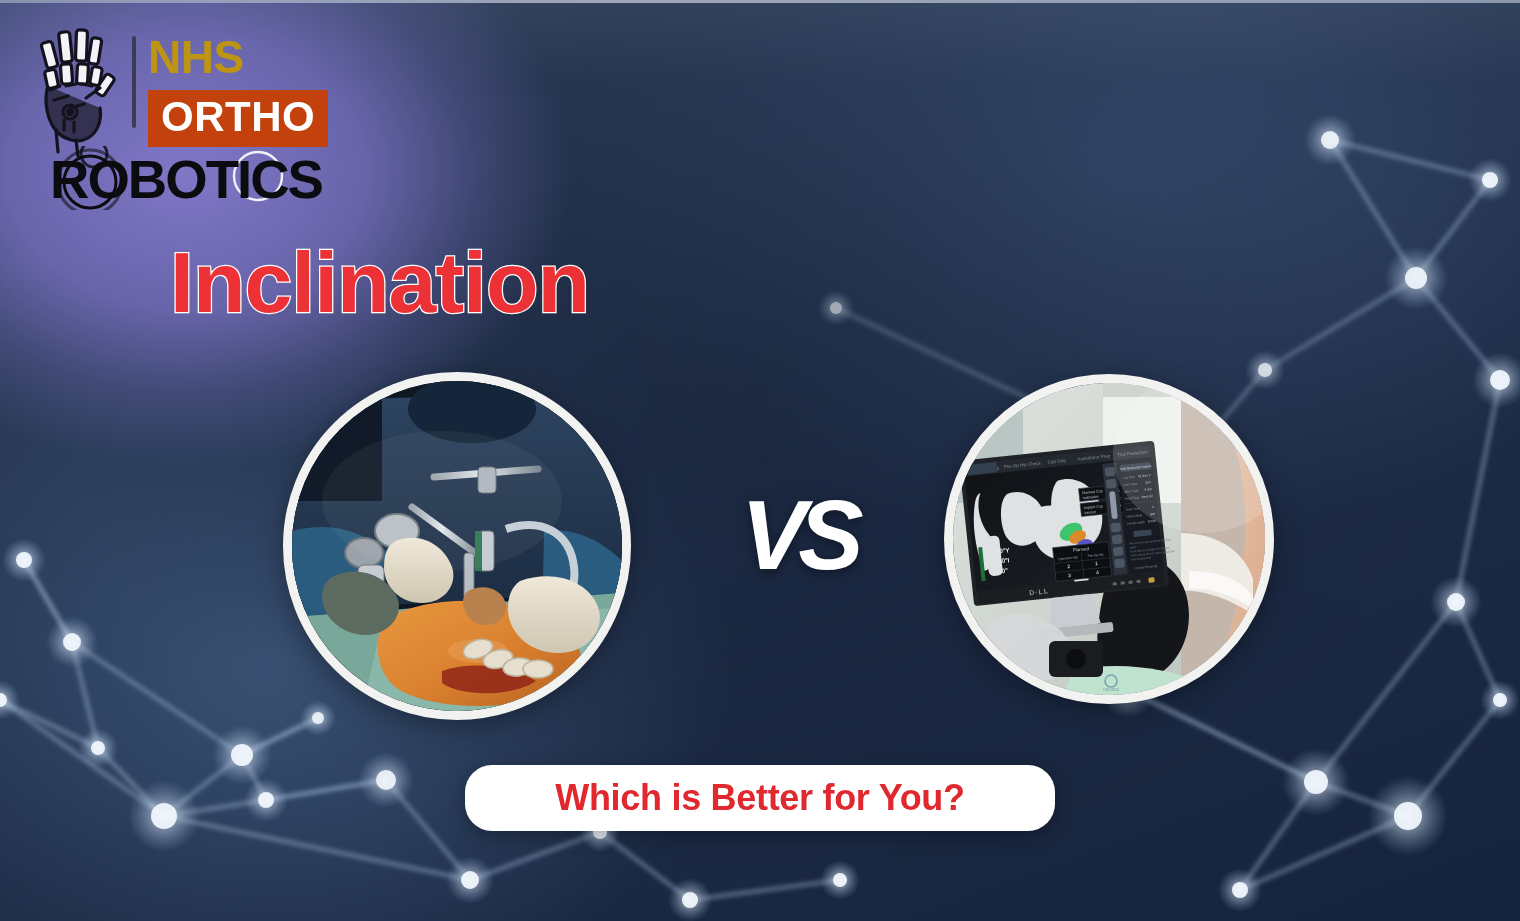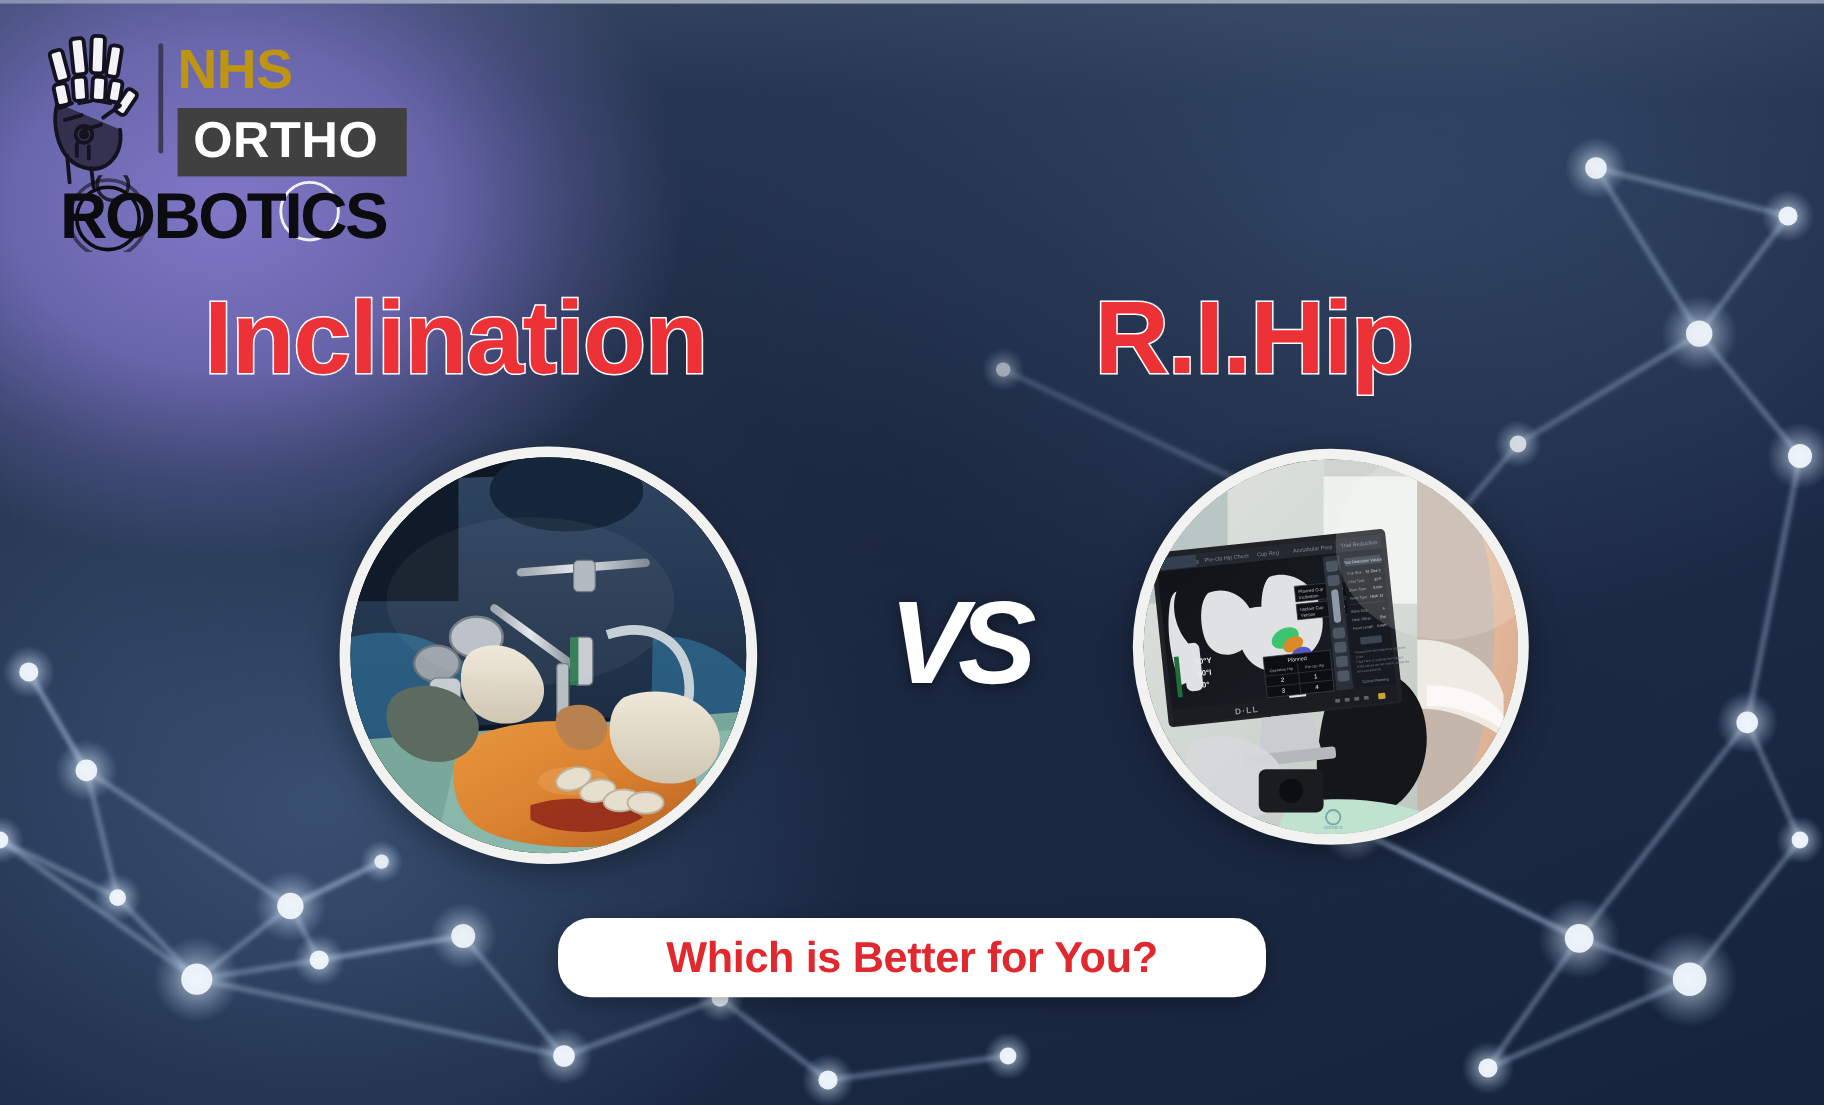--- a/index.html
+++ b/index.html
@@ -44,23 +44,23 @@
   
   .logo{position:absolute;left:24px;top:18px;width:300px;height:180px;}
   .logo-hand{position:absolute;left:0;top:2px;width:96px;height:140px;}
   .logo-hand svg{width:100%;height:100%;display:block;}
   .logo-divider{position:absolute;left:108px;top:18px;width:4px;height:92px;
     background:#3d3a57;border-radius:2px;}
   .logo-nhs{position:absolute;left:124px;top:16px;
     font-size:46px;font-weight:bold;letter-spacing:-.5px;color:#BE9512;
     line-height:1;}
   .logo-ortho{position:absolute;left:124px;top:72px;
-    background:#404040;color:#ffffff;
+    background:#c2410c;color:#ffffff;
     font-size:42px;font-weight:bold;line-height:1;
-    padding:6px 24px 9px 13px;letter-spacing:.5px;}
+    padding:6px 13px 9px 13px;letter-spacing:.5px;}
   .logo-robotics{position:absolute;left:26px;top:128px;width:280px;height:64px;}
   .logo-robotics svg{width:100%;height:100%;display:block;}
 
   
   .head{
     position:absolute;top:239px;
     font-size:86px;font-weight:bold;line-height:1;
     color:#ED3237;
     -webkit-text-stroke:2.5px #ffffff;
     paint-order:stroke fill;
@@ -275,21 +275,20 @@
           <circle cx="40" cy="36" r="32" stroke-opacity=".55"></circle>
           <circle cx="44" cy="8" r="13" stroke-opacity=".8"></circle>
           <circle cx="208" cy="30" r="24" stroke="#ffffff" stroke-opacity=".9" stroke-width="2.4"></circle>
         </g>
         <text x="0" y="52" font-family="'Liberation Sans', sans-serif" font-size="54" font-weight="bold" fill="#0b0b10" letter-spacing="-2" textLength="272" lengthAdjust="spacingAndGlyphs">ROBOTICS</text>
       </svg>
     </div>
   </div>
 
   <div class="head head-left">Inclination</div>
-  <div class="head head-right">R.I.Hip</div>
 
   <div class="circ circ-left">
     <div class="pic">
       <svg viewBox="0 0 330 330" preserveAspectRatio="xMidYMid slice" aria-hidden="true">
         <defs>
           <linearGradient id="scrubG" x1="0" y1="0" x2="0" y2="1">
             <stop offset="0%" stop-color="#2e4460"></stop>
               <stop offset="100%" stop-color="#1b2c42"></stop>
           </linearGradient>
           <linearGradient id="skinG" x1="0" y1="0" x2="1" y2="1">

